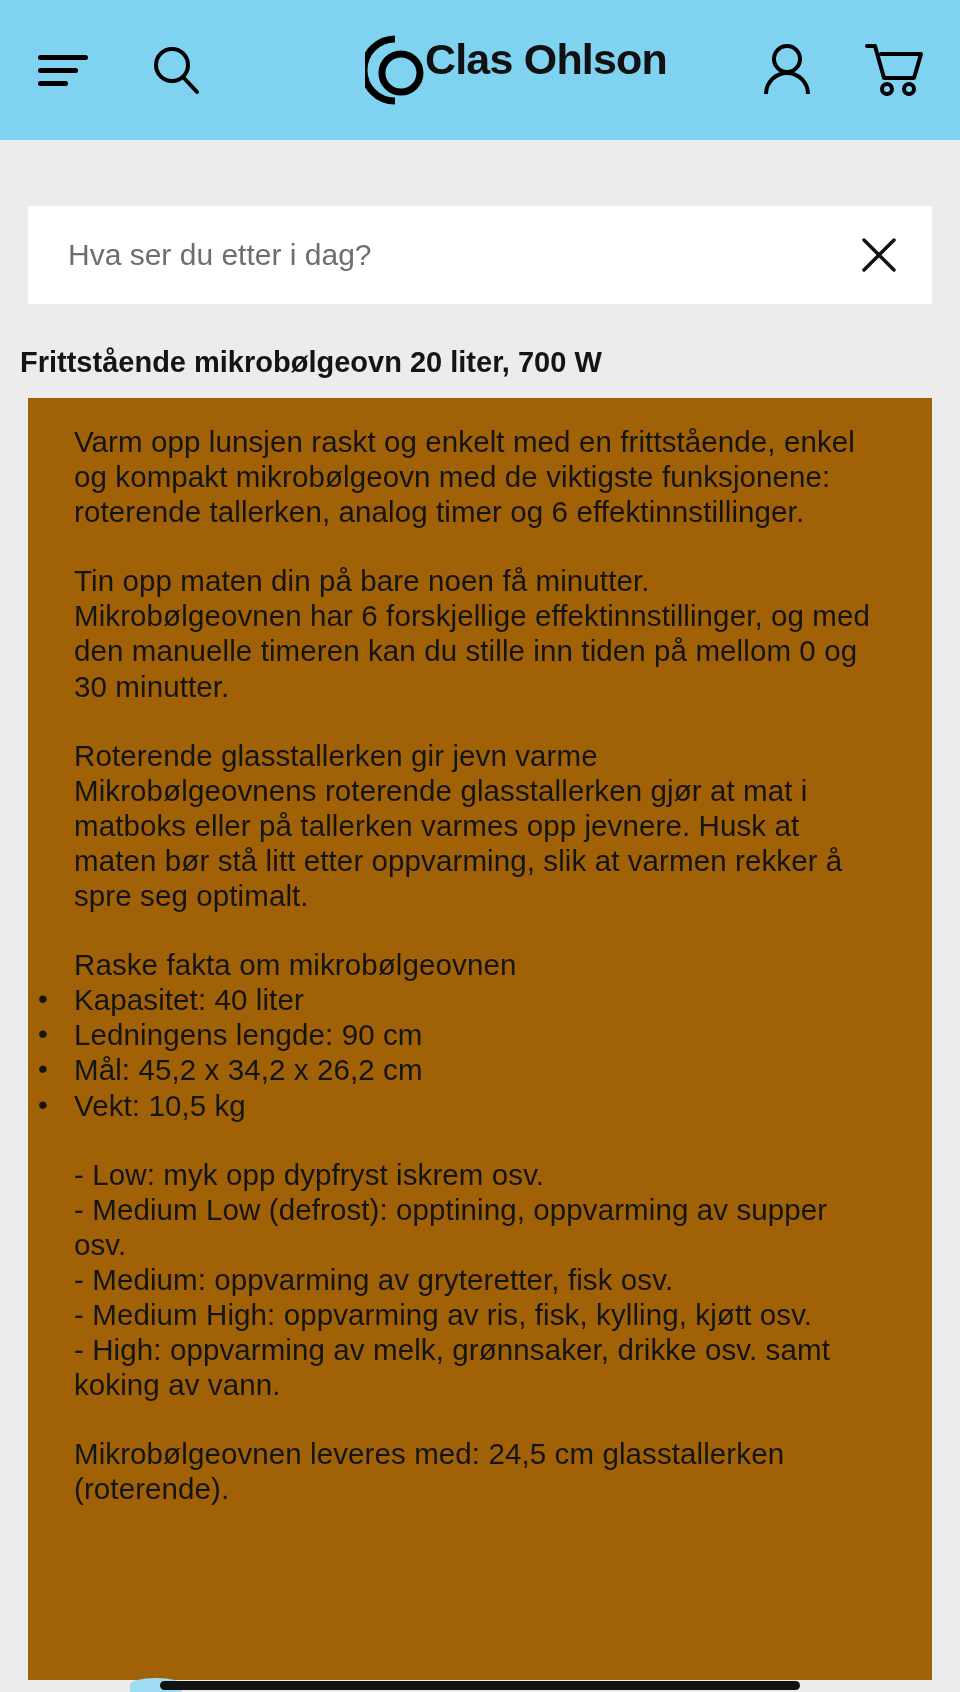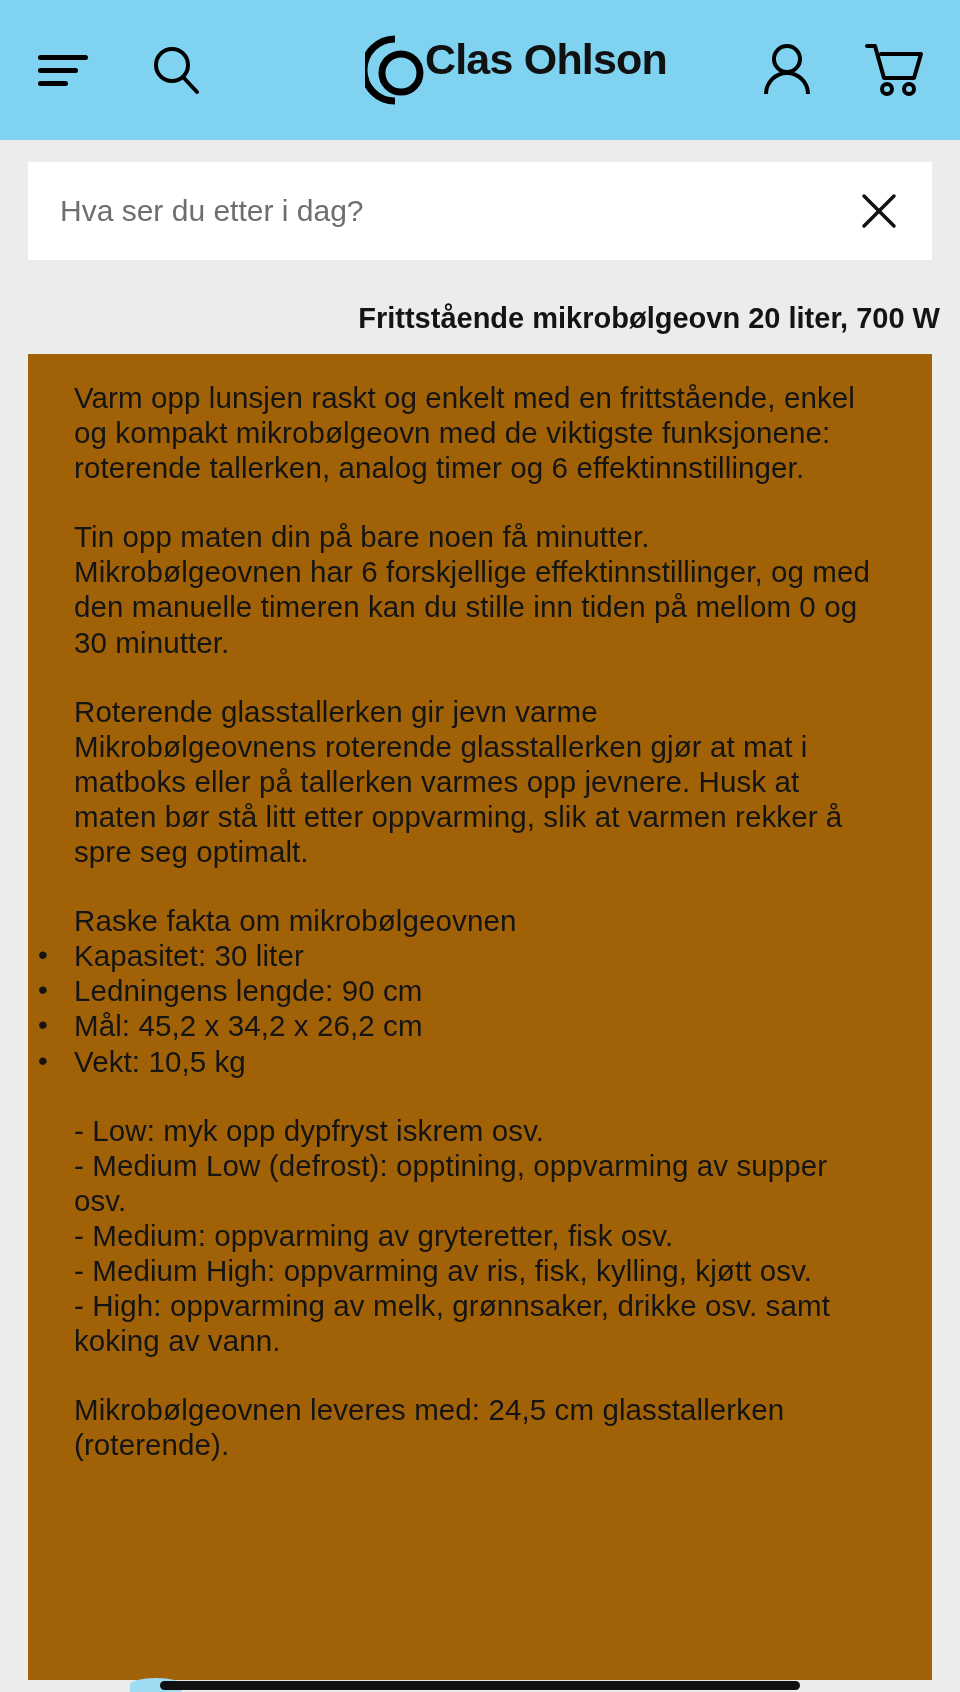--- a/index.html
+++ b/index.html
@@ -62,21 +62,22 @@
   .search-zone {
     flex: 0 0 auto;
     background: #ececec;
     padding: 22px 28px 22px 28px;
   }
   .search-box {
     height: 98px;
     background: #ffffff;
     display: flex;
     align-items: center;
-    padding: 0 30px 0 32px;
+    padding: 0 30px 0 40px;
+    margin-top: 44px;
   }
   .search-input {
     flex: 1;
     border: none;
     outline: none;
     font-family: "Liberation Sans", sans-serif;
     font-size: 30px;
     color: #2b2b2b;
     background: transparent;
   }
@@ -87,21 +88,21 @@
     cursor: pointer; flex: 0 0 auto;
   }
 
   
   .title-band {
     flex: 0 0 auto;
     background: #ececec;
     height: 72px;
     display: flex;
     align-items: center;
-    justify-content: flex-end;
+    justify-content: flex-start;
     padding: 0 20px;
   }
   .product-title {
     font-size: 29px;
     font-weight: bold;
     color: #141414;
     text-align: center;
     white-space: nowrap;
   }
 
@@ -246,21 +247,21 @@
         <p>Tin opp maten din på bare noen få minutter.</p>
         <p>Mikrobølgeovnen har 6 forskjellige effektinnstillinger, og med den manuelle timeren kan du stille inn tiden på mellom 0 og 30 minutter.</p>
         <div class="spacer"></div>
 
         <p>Roterende glasstallerken gir jevn varme</p>
         <p>Mikrobølgeovnens roterende glasstallerken gjør at mat i matboks eller på tallerken varmes opp jevnere. Husk at maten bør stå litt etter oppvarming, slik at varmen rekker å spre seg optimalt.</p>
         <div class="spacer"></div>
 
         <p>Raske fakta om mikrobølgeovnen</p>
         <ul class="facts">
-          <li>Kapasitet: 30 liter</li>
+          <li>Kapasitet: 40 liter</li>
           <li>Ledningens lengde: 90 cm</li>
           <li>Mål: 45,2 x 34,2 x 26,2 cm</li>
           <li>Vekt: 10,5 kg</li>
         </ul>
         <div class="spacer"></div>
 
         <p>- Low: myk opp dypfryst iskrem osv.</p>
         <p>- Medium Low (defrost): opptining, oppvarming av supper osv.</p>
         <p>- Medium: oppvarming av gryteretter, fisk osv.</p>
         <p>- Medium High: oppvarming av ris, fisk, kylling, kjøtt osv.</p>

